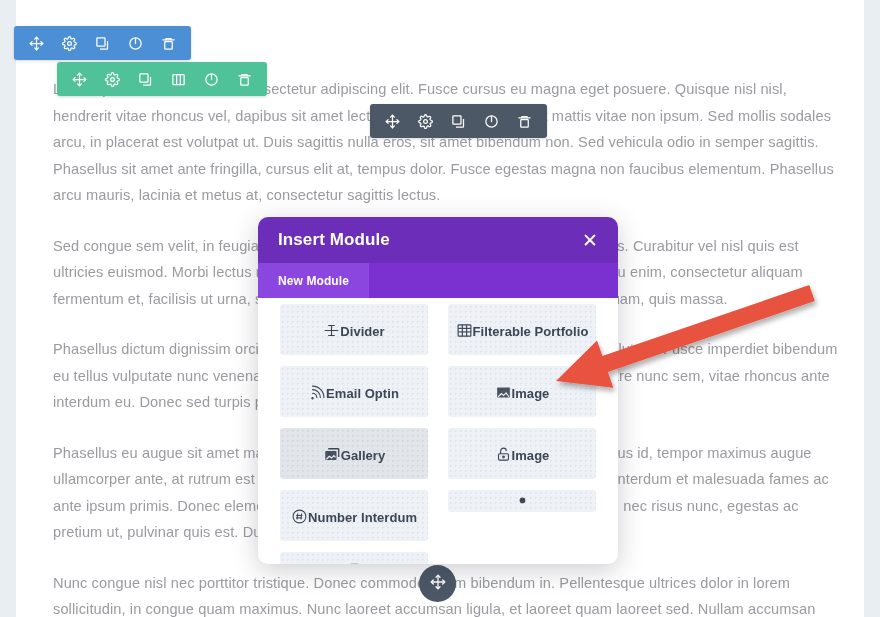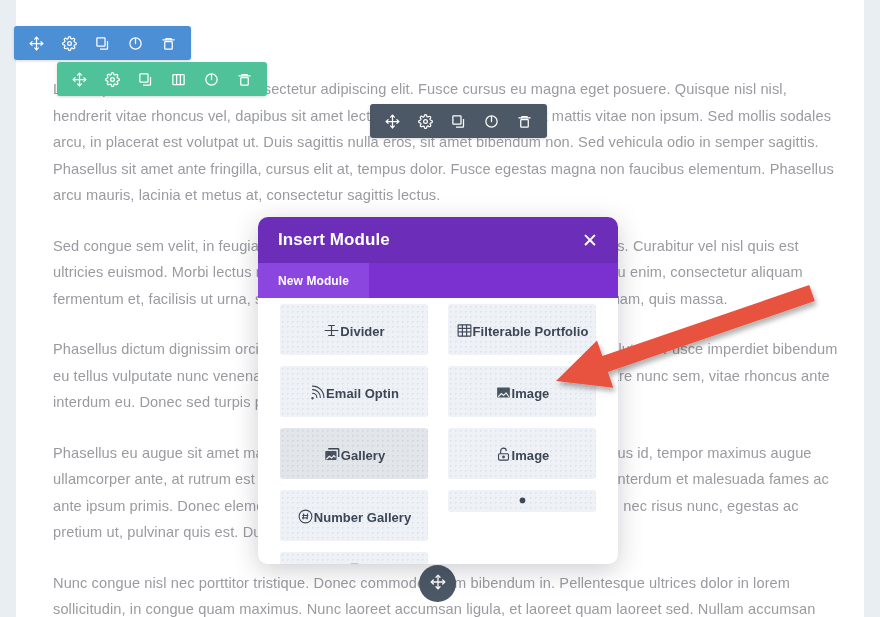--- a/index.html
+++ b/index.html
@@ -345,21 +345,21 @@
         <div class="tile">
           <span class="t-icon">
             <svg width="17" height="17" viewBox="0 0 24 24" fill="none" stroke="currentColor" stroke-width="1.5">
               <circle cx="12" cy="12" r="9"></circle>
               <line x1="9.5" y1="8" x2="8.5" y2="16"></line>
               <line x1="15" y1="8" x2="14" y2="16"></line>
               <line x1="7.5" y1="10.5" x2="16" y2="10.5"></line>
               <line x1="7" y1="14" x2="15.5" y2="14"></line>
             </svg>
           </span>
-          <span class="t-label">Number Gallery</span>
+          <span class="t-label">Number Interdum</span>
         </div>
         <div class="tile partial">
           <span class="t-icon">
             <svg width="17" height="17" viewBox="0 0 24 24" fill="currentColor" stroke="none">
               <circle cx="12" cy="9" r="4"></circle>
             </svg>
           </span>
         </div>
         <div class="tile partial">
           <span class="t-icon">

